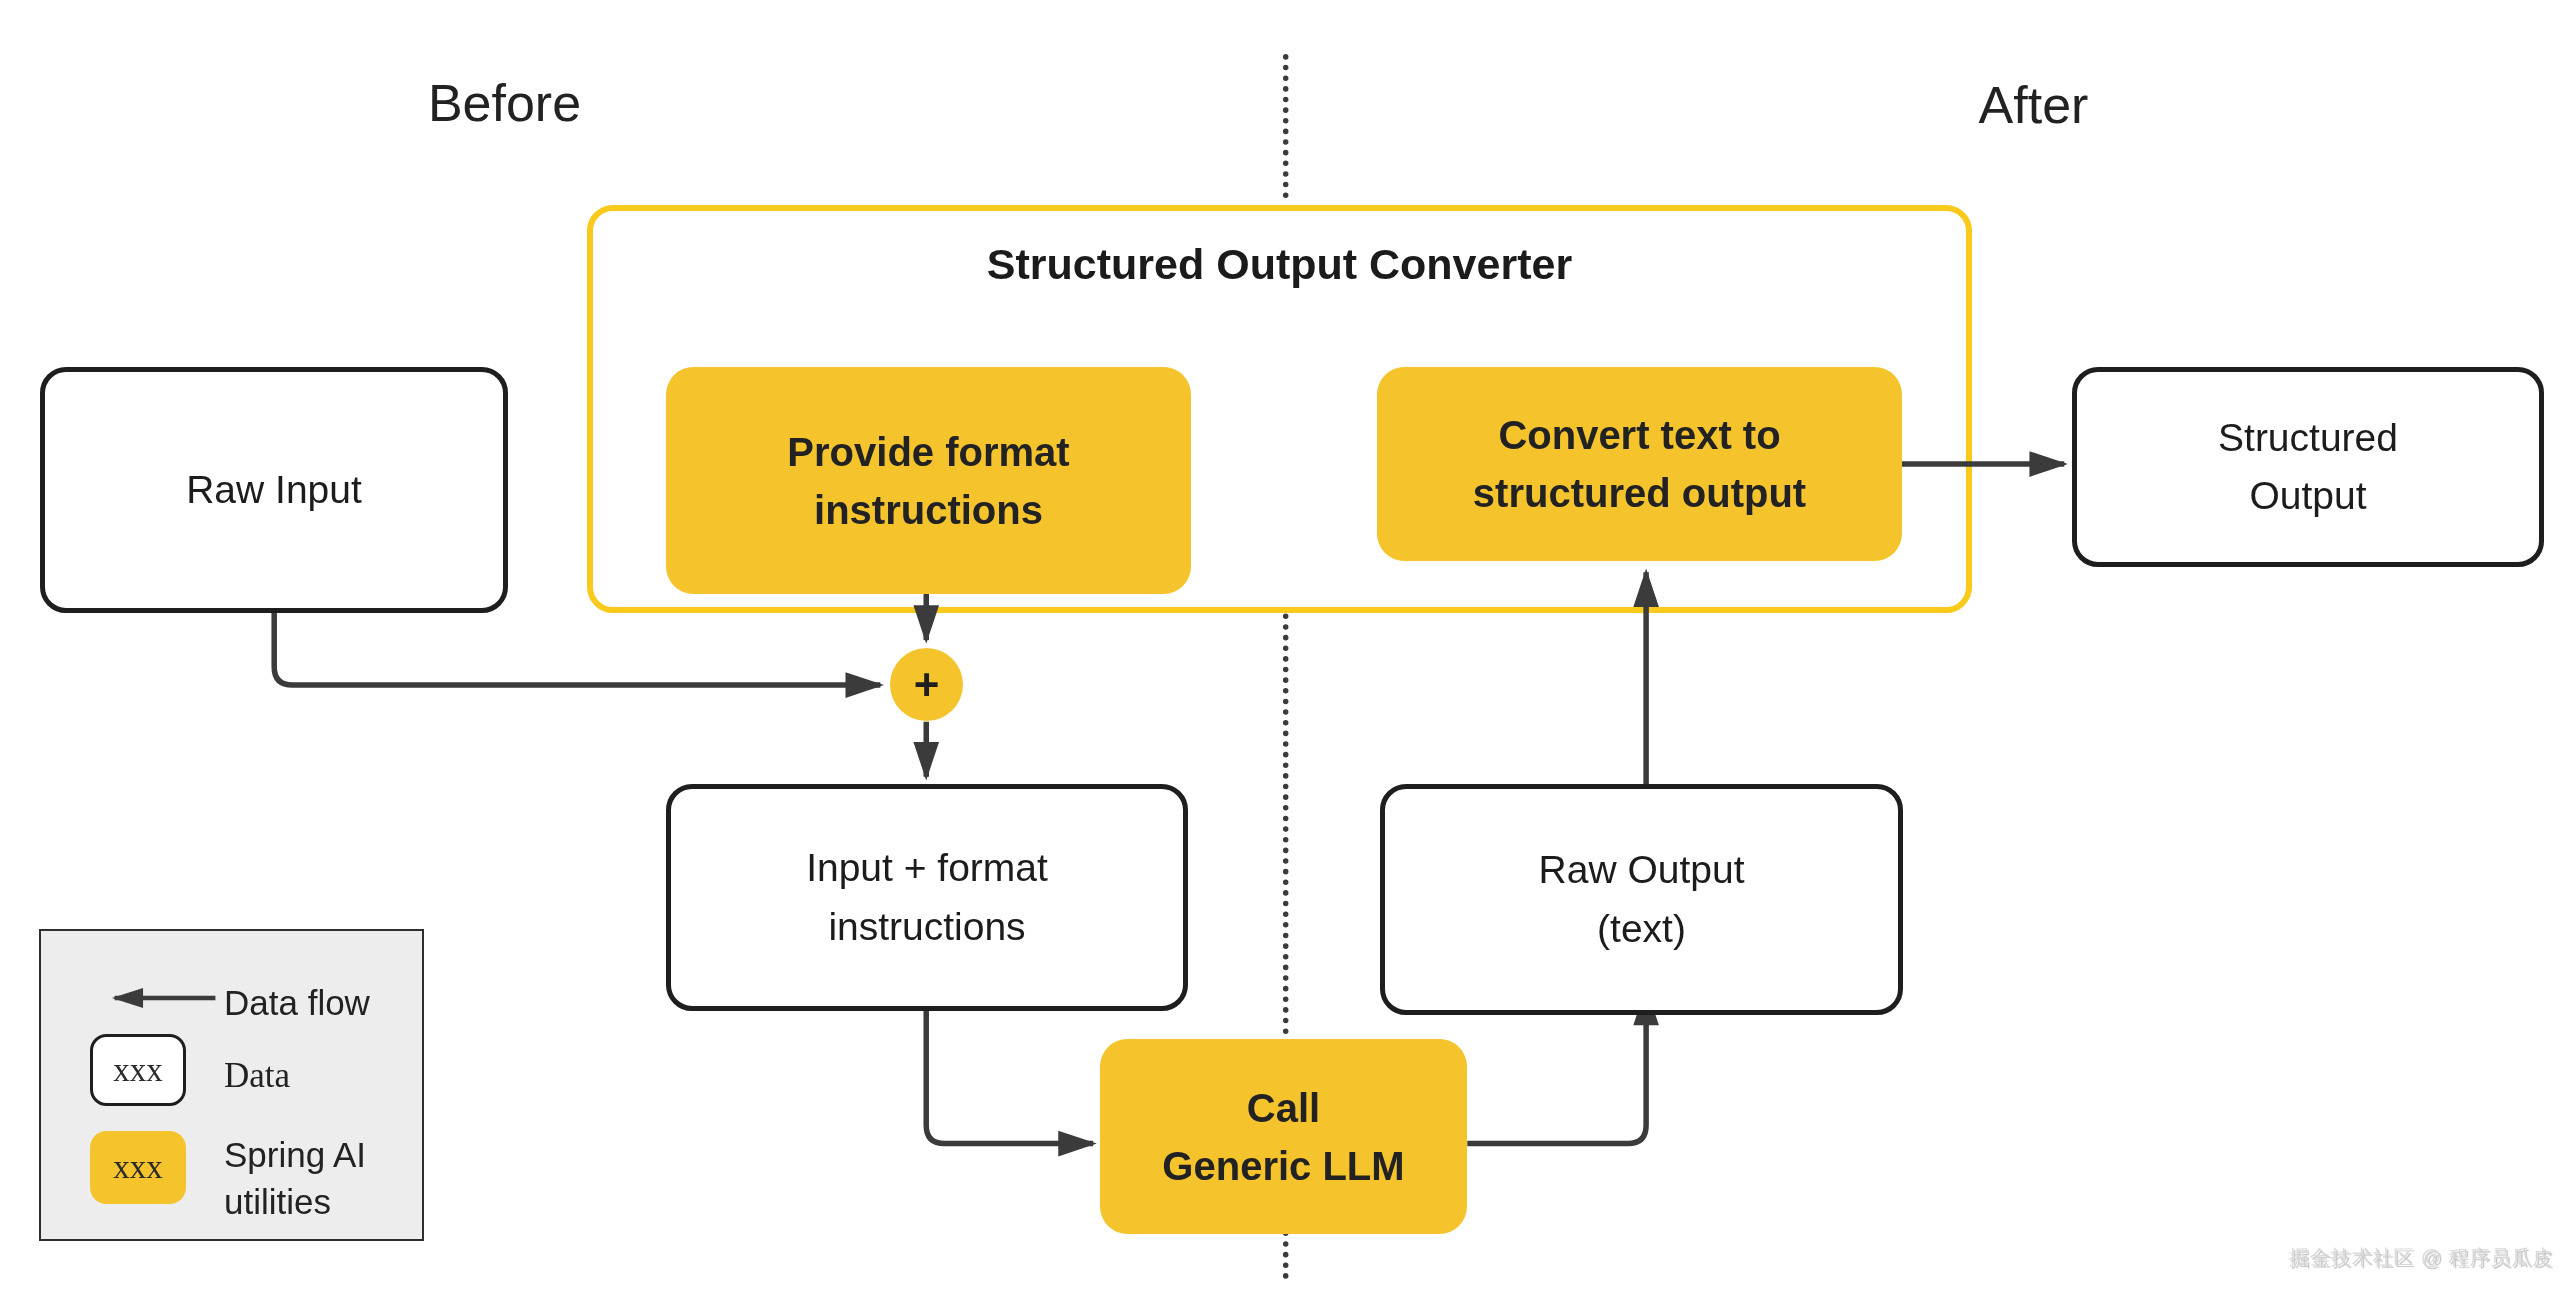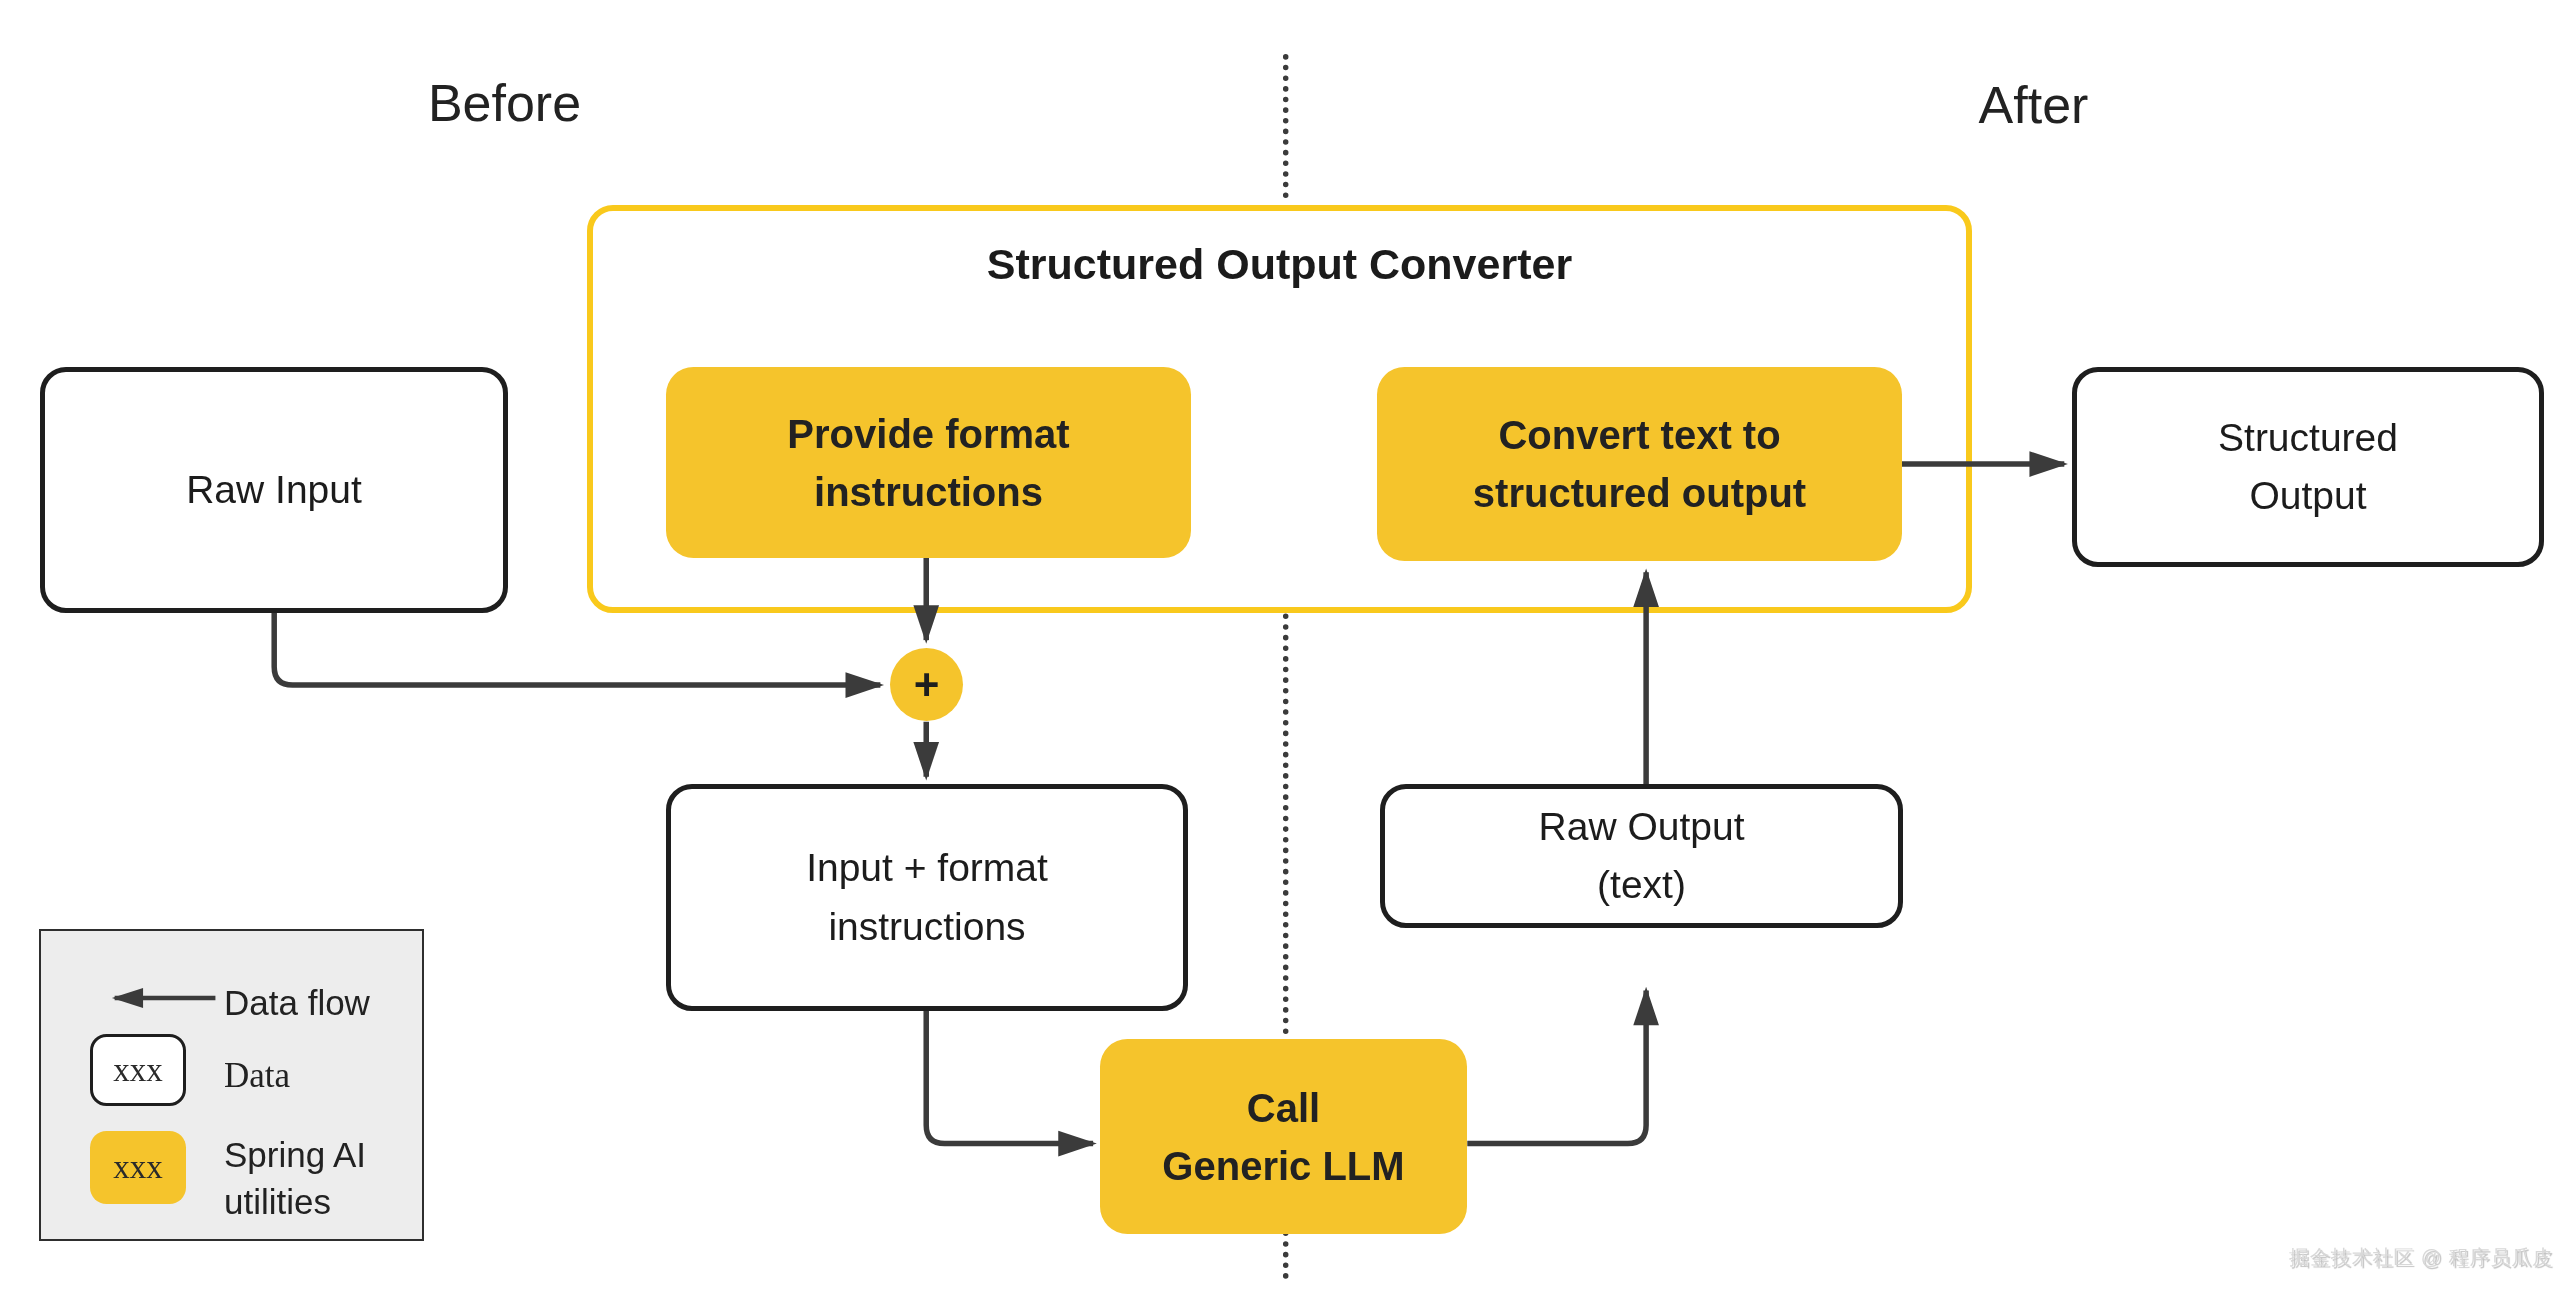--- a/index.html
+++ b/index.html
@@ -38,25 +38,25 @@
   }
   .data-node{
     background:#ffffff;border:5.5px solid var(--box-border,#1E1E1E);border-radius:26px;
     font-size:39px;line-height:1.5;color:#1c1c1c;
   }
   .util-node{
     background:var(--yellow,#F5C42C);border-radius:27.5px;
     font-size:40px;font-weight:bold;line-height:1.45;color:#222222;
   }
   .n-raw-input{left:40px;top:367px;width:468px;height:246px;}
-  .n-provide{left:666px;top:367px;width:525px;height:191px;}
+  .n-provide{left:666px;top:367px;width:525px;height:227px;}
   .n-convert{left:1377px;top:367px;width:525px;height:194px;}
   .n-structured{left:2072px;top:367px;width:472px;height:200px;}
   .n-input-fmt{left:666px;top:784px;width:522px;height:227px;}
-  .n-raw-output{left:1380px;top:784px;width:523px;height:144px;}
+  .n-raw-output{left:1380px;top:784px;width:523px;height:231px;}
   .n-call-llm{left:1100px;top:995px;width:367px;height:195px;margin-top:44px;}
 
   .plus-circle{
     position:absolute;left:890px;top:648px;width:73px;height:73px;border-radius:50%;
     background:var(--yellow,#F5C42C);display:flex;align-items:center;justify-content:center;
     font-size:44px;font-weight:bold;color:#1e1e1e;z-index:4;
   }
 
   .arrow-path{stroke:var(--arrow,#3B3B3B);stroke-width:6;fill:none;}
   .dot-path{stroke:var(--arrow,#3B3B3B);stroke-width:6;fill:none;stroke-linecap:round;stroke-dasharray:0.1 11.5;}

